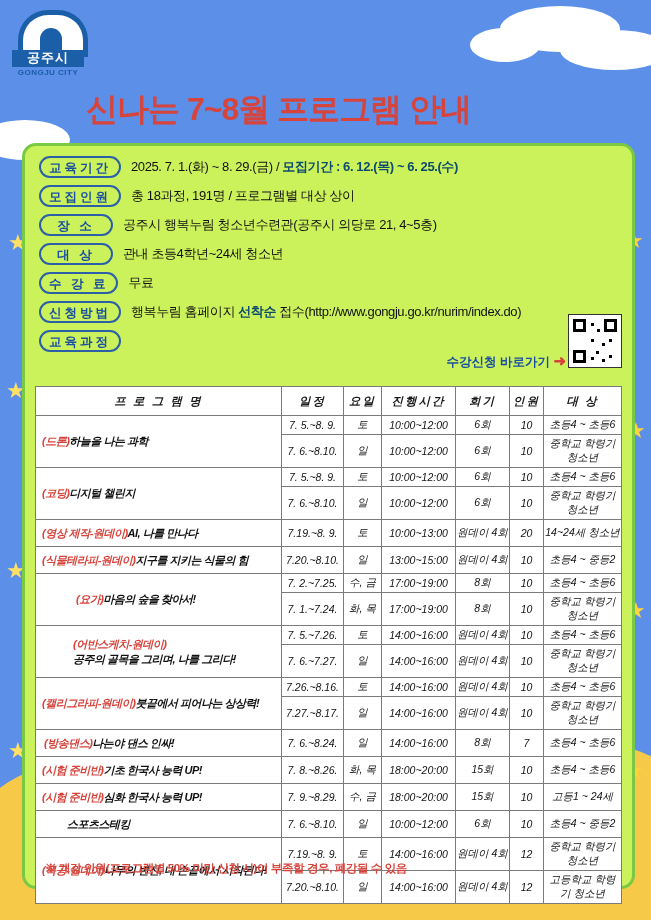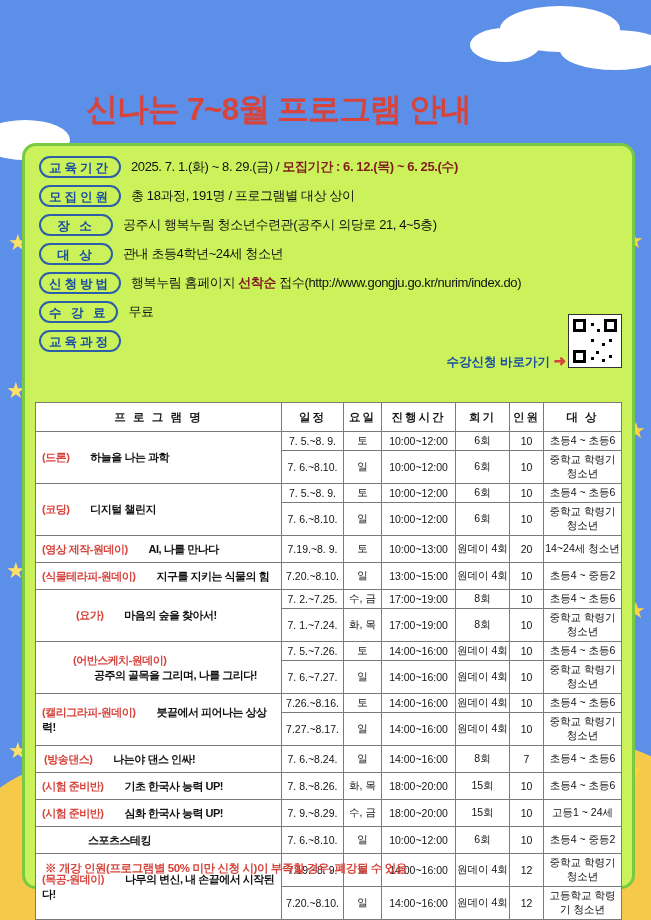--- a/index.html
+++ b/index.html
@@ -51,38 +51,38 @@
   }
   .info{position:absolute;left:14px;top:10px;width:580px;}
   .row{display:flex;align-items:flex-end;margin-bottom:7px;}
   .tag{
     flex:0 0 auto;min-width:74px;height:22px;line-height:20px;text-align:center;
     border:2px solid #2c5fa8;border-radius:12px;background:#ccf25b;
     color:#1a4fa0;font-size:12.5px;font-weight:bold;letter-spacing:3px;padding:0 8px;
     box-sizing:border-box;
   }
   .val{margin-left:10px;font-size:13px;color:#111;line-height:22px;letter-spacing:-.4px;}
-  .val .red{color:#7f1d1d;font-weight:bold;}
+  .val .red{color:#0c4a6e;font-weight:bold;}
   .qr{
     position:absolute;right:10px;top:168px;width:52px;height:52px;background:#fff;
     border:1px solid #333;
   }
   .qr i{position:absolute;background:#000;display:block;}
   .apply{
     position:absolute;right:66px;top:206px;font-size:12.5px;font-weight:bold;color:#1a4fa0;
   }
   .apply .arrow{color:#d6443c;font-size:15px;}
   
-  .tablewrap{position:absolute;left:10px;top:256px;width:560px;}
+  .tablewrap{position:absolute;left:10px;top:240px;width:560px;font-style:italic;}
   table{border-collapse:collapse;width:586px;background:#fff;table-layout:fixed;}
   th,td{border:1px solid #7a7a7a;font-size:10.5px;text-align:center;padding:2px 1px;color:#111;}
   thead th{background:#ffffff;font-weight:bold;font-size:11.5px;height:24px;letter-spacing:2px;color:#1a1a1a;}
   td.prog{text-align:left;padding-left:6px;font-size:11px;font-weight:bold;letter-spacing:-.5px;}
   td.prog .cat{color:#d6443c;}
-  td.prog .nm{color:#111;margin-left:21px;}
+  td.prog .nm{color:#111;}
   .note{
     position:absolute;left:20px;bottom:10px;font-size:11.5px;color:#d6443c;font-weight:bold;
     letter-spacing:-.4px;
   }
 </style>
 </head>
 <body>
 
 <div class="bg">
   <div class="cloud" style="left:500px;top:6px;width:120px;height:46px;"></div>
@@ -96,20 +96,26 @@
   <div class="star b" style="left:624px;top:230px;">★</div>
   <div class="star" style="left:6px;top:380px;">★</div>
   <div class="star b" style="left:626px;top:420px;">★</div>
   <div class="star" style="left:6px;top:560px;">★</div>
   <div class="star b" style="left:626px;top:600px;">★</div>
   <div class="star" style="left:8px;top:740px;">★</div>
   <div class="star b" style="left:624px;top:760px;">★</div>
 </div>
 
 <div class="header">
+  <div class="logo">
+    <div class="arch"></div>
+    <div class="bar"></div>
+    <div class="cityname">공주시</div>
+    <div class="eng">GONGJU CITY</div>
+  </div>
   <div class="title2">신나는 7~8월 프로그램 안내</div>
 </div>
 
 <div class="panel">
 
   <div class="info">
     <div class="row">
       <div class="tag">교육기간</div>
       <div class="val">
         <span>2025. 7. 1.(화) ~ 8. 29.(금) / </span><span class="red">모집기간 : 6. 12.(목) ~ 6. 25.(수)</span>
@@ -121,28 +127,28 @@
     </div>
     <div class="row">
       <div class="tag">장   소</div>
       <div class="val">공주시 행복누림 청소년수련관(공주시 의당로 21, 4~5층)</div>
     </div>
     <div class="row">
       <div class="tag">대   상</div>
       <div class="val">관내 초등4학년~24세 청소년</div>
     </div>
     <div class="row">
+      <div class="tag">수 강 료</div>
+      <div class="val">무료</div>
+    </div>
+    <div class="row">
       <div class="tag">신청방법</div>
       <div class="val">
         <span>행복누림 홈페이지 </span><span class="red">선착순</span><span> 접수(http://www.gongju.go.kr/nurim/index.do)</span>
       </div>
-    </div>
-    <div class="row">
-      <div class="tag">수 강 료</div>
-      <div class="val">무료</div>
     </div>
     <div class="row">
       <div class="tag">교육과정</div>
       <div class="val"></div>
     </div>
   </div>
 
   <div class="qr">
     <i style="left:4px;top:4px;width:13px;height:13px;border:3px solid #000;background:#fff;box-sizing:border-box;"></i>
     <i style="left:35px;top:4px;width:13px;height:13px;border:3px solid #000;background:#fff;box-sizing:border-box;"></i>

